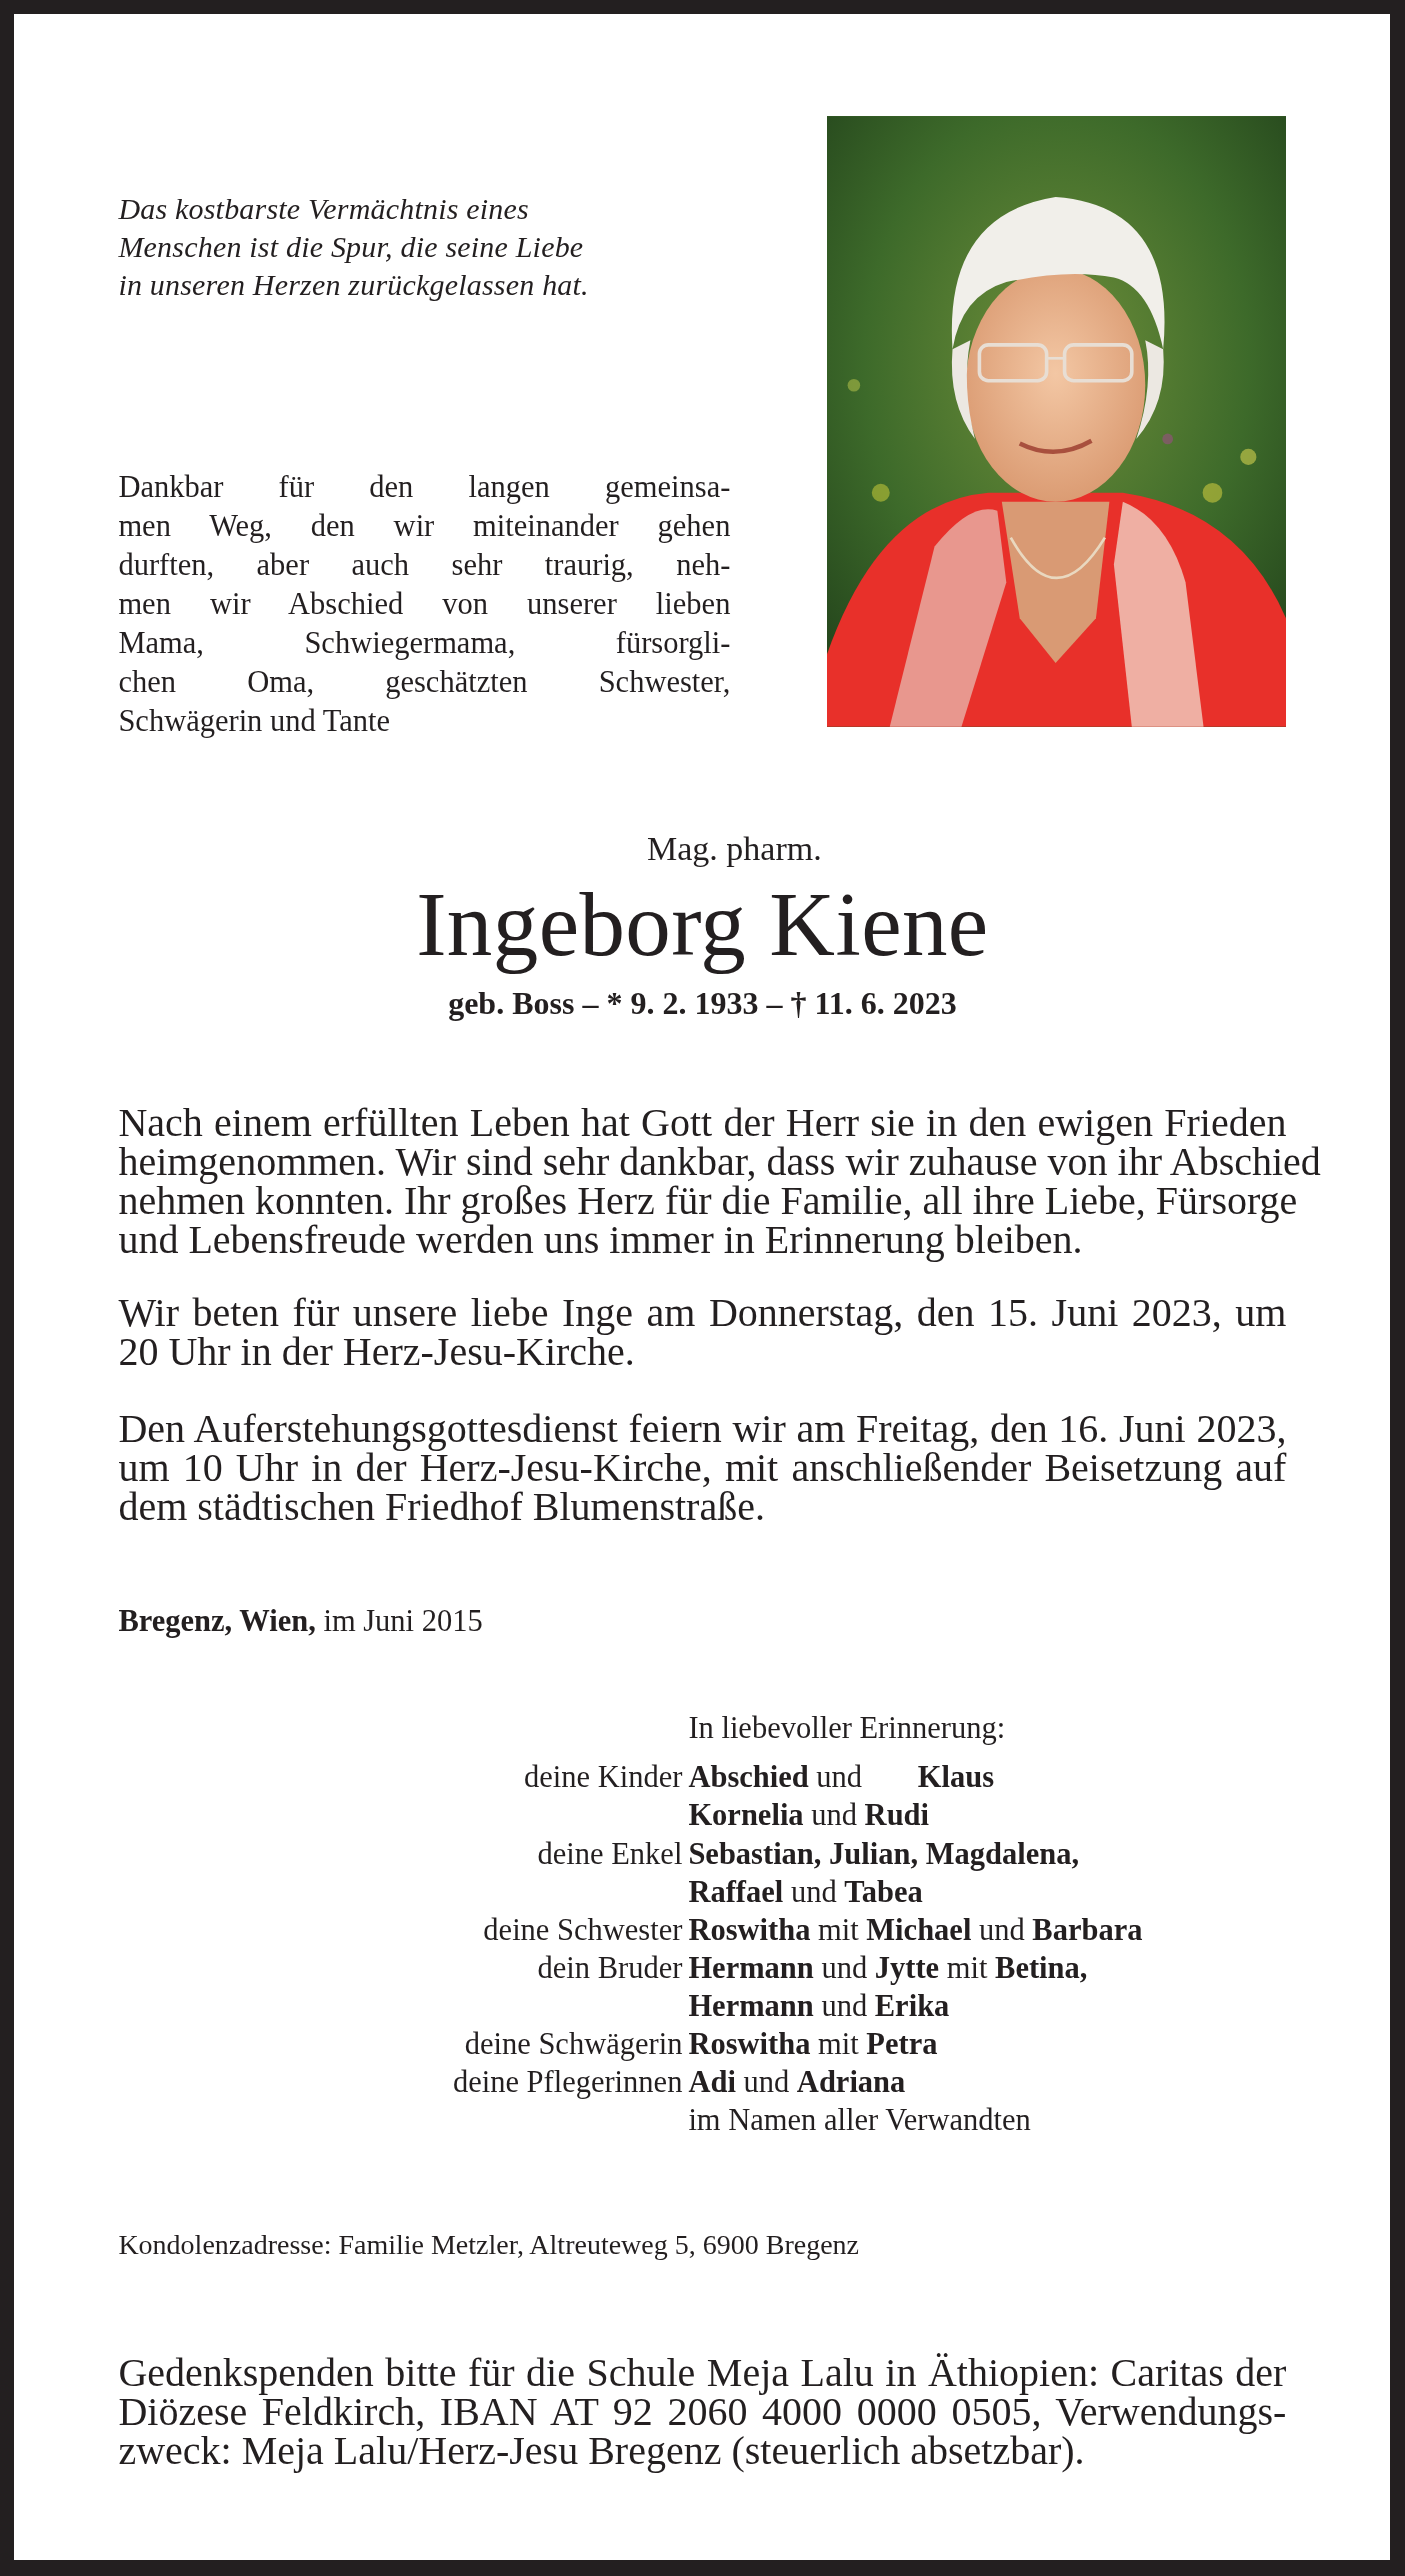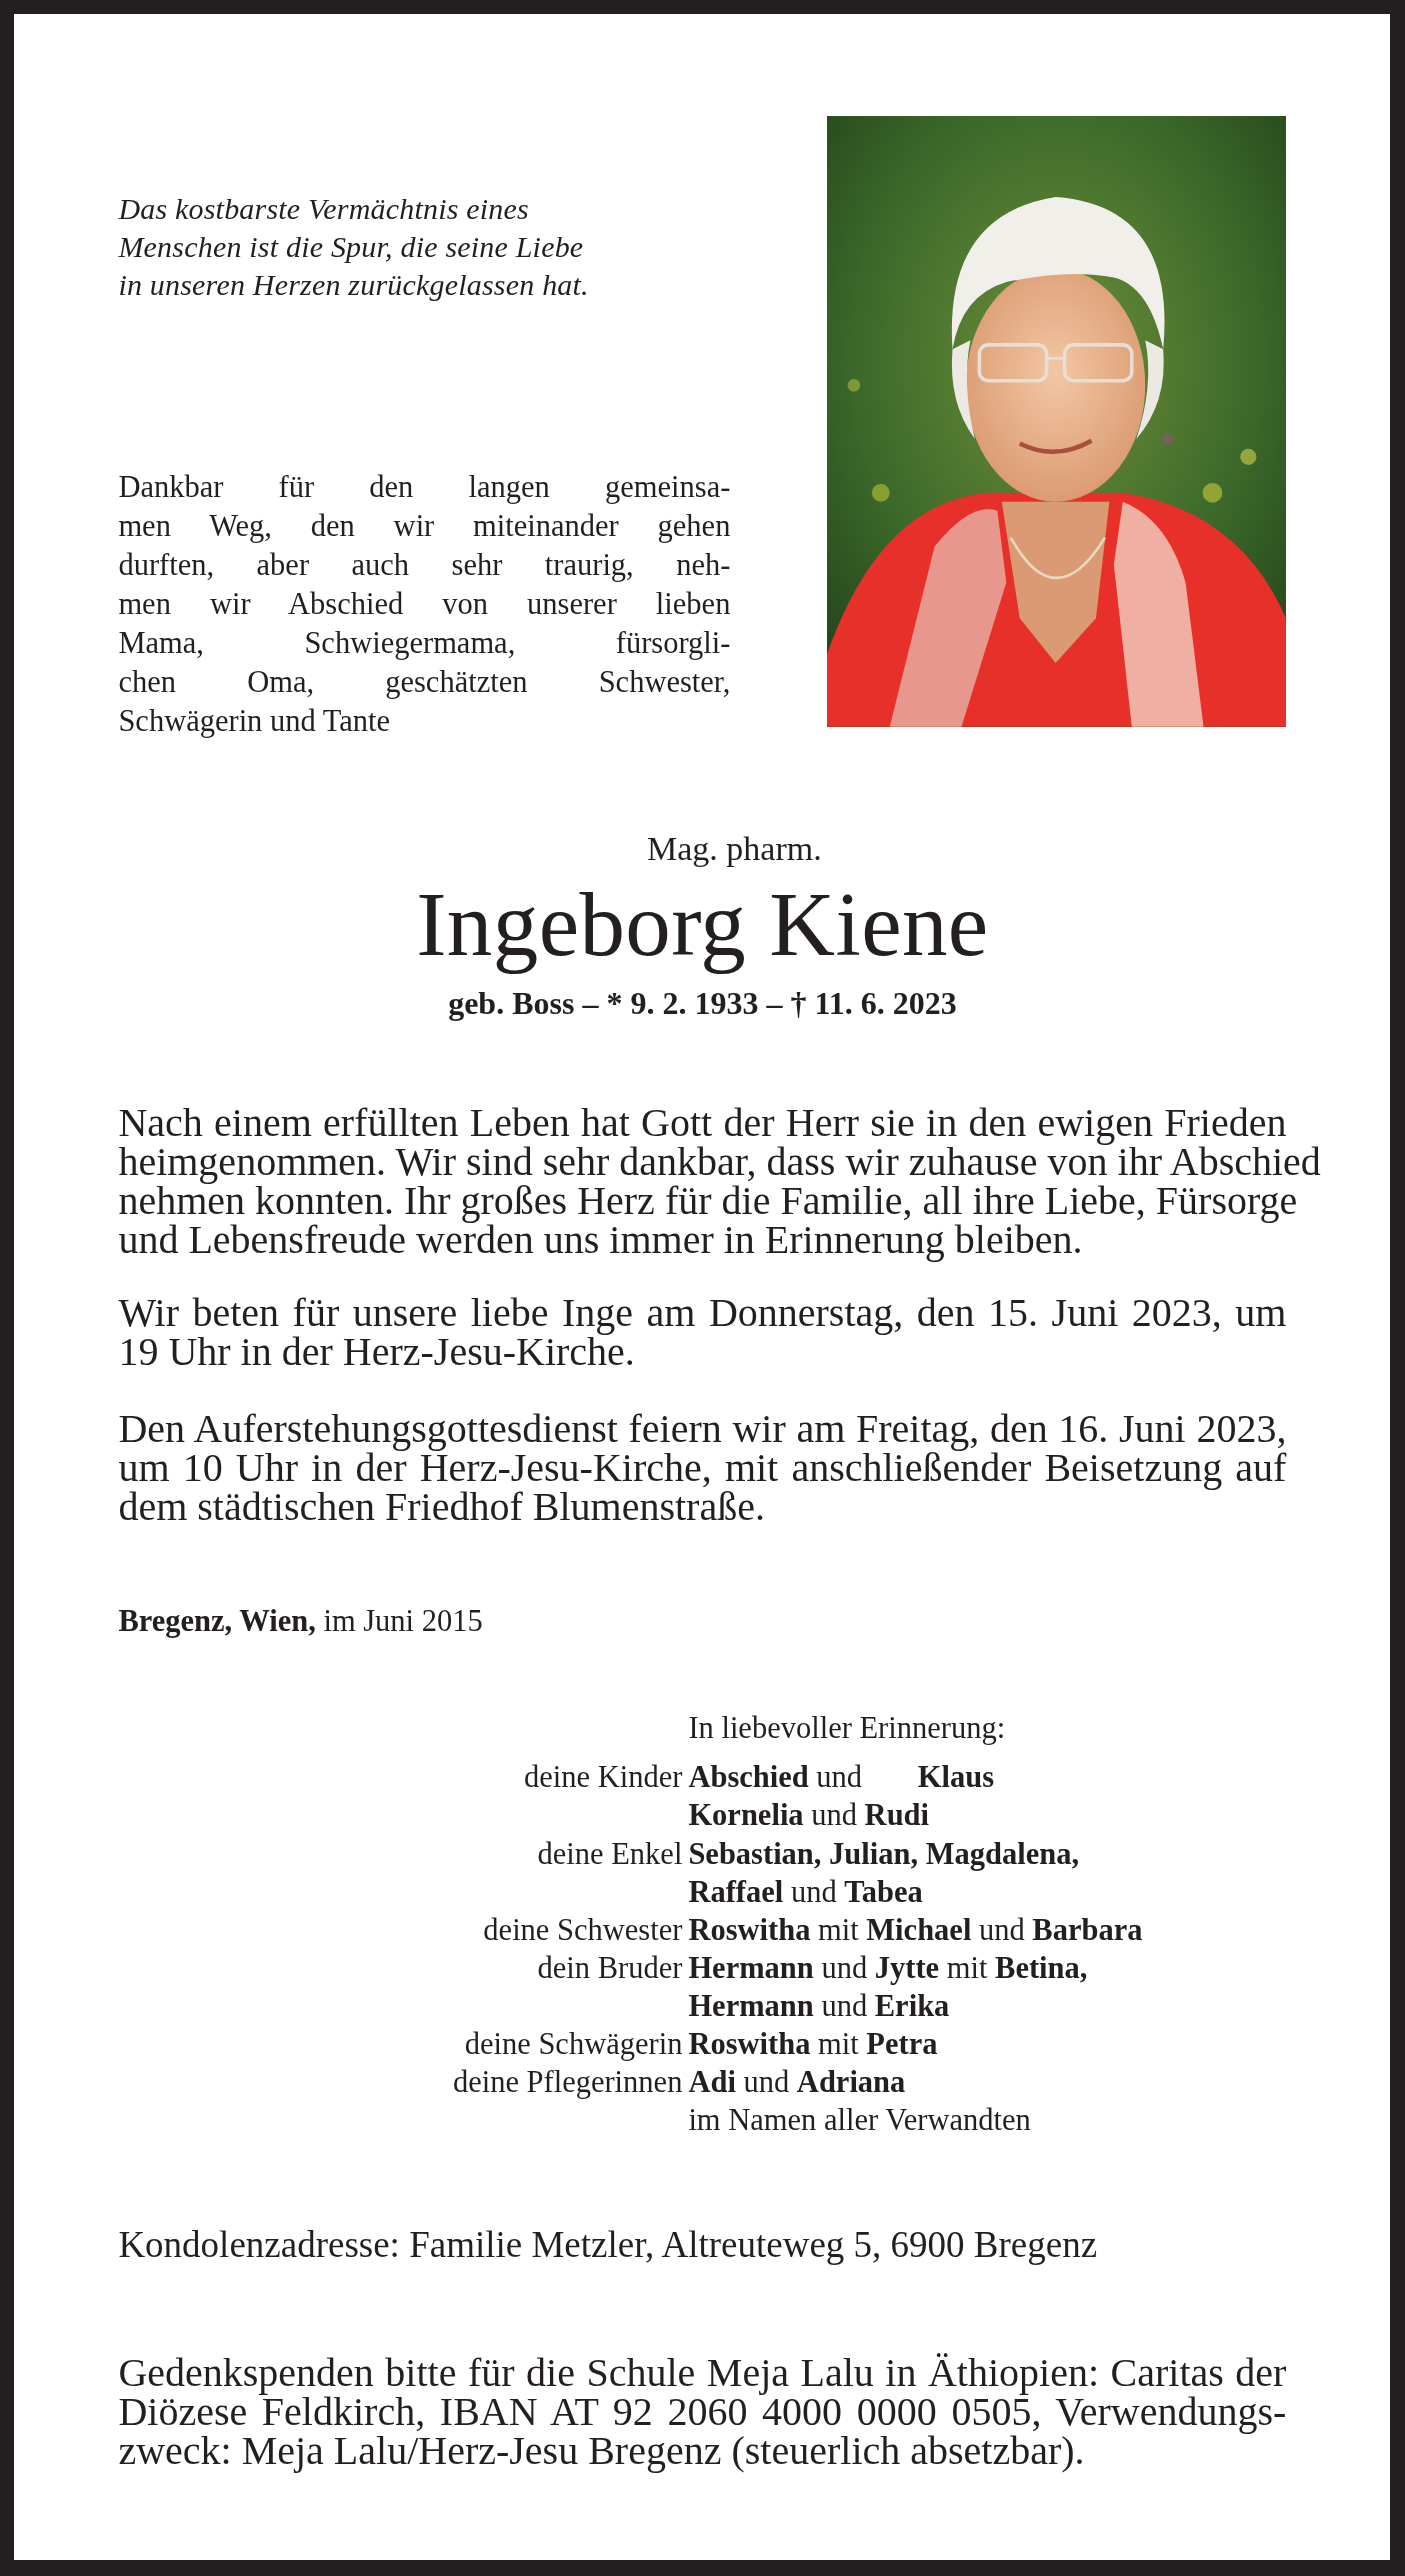--- a/index.html
+++ b/index.html
@@ -58,21 +58,21 @@
     .mourners {
       left: 0; top: 1695px; width: 1376px;
       font-family: "Liberation Serif", serif;
       font-size: 30.5px; line-height: 38px;
     }
     .m-head { position: absolute; left: 674px; top: 0; white-space: nowrap; }
     .m-row { position: absolute; left: 0; width: 1376px; white-space: nowrap; }
     .m-rel { position: absolute; right: 708px; text-align: right; }
     .m-names { position: absolute; left: 674px; }
     .m-names b { font-weight: bold; }
-    .condolence { left: 104px; top: 2211px; font-size: 37px; line-height: 39px; font-family: "Liberation Serif", serif; white-space: nowrap; }
+    .condolence { left: 104px; top: 2211px; font-size: 28px; line-height: 39px; font-family: "Liberation Serif", serif; white-space: nowrap; }
     .donation { top: 2339px; }
   </style>
 </head>
 <body>
 
 <div class="page">
 
   <div class="abs motto">
     <div>Das kostbarste Vermächtnis eines</div>
     <div>Menschen ist die Spur, die seine Liebe</div>
@@ -134,21 +134,21 @@
 
   <div class="abs para p1">
     <span class="ln">Nach einem erfüllten Leben hat Gott der Herr sie in den ewigen Frieden</span>
     <span class="ln">heimgenommen. Wir sind sehr dankbar, dass wir zuhause von ihr Abschied</span>
     <span class="ln">nehmen konnten. Ihr großes Herz für die Familie, all ihre Liebe, Fürsorge</span>
     <span class="ln last">und Lebensfreude werden uns immer in Erinnerung bleiben.</span>
   </div>
 
   <div class="abs para p2">
     <span class="ln">Wir beten für unsere liebe Inge am Donnerstag, den 15. Juni 2023, um</span>
-    <span class="ln last">19 Uhr in der Herz-Jesu-Kirche.</span>
+    <span class="ln last">20 Uhr in der Herz-Jesu-Kirche.</span>
   </div>
 
   <div class="abs para p3">
     <span class="ln">Den Auferstehungsgottesdienst feiern wir am Freitag, den 16. Juni 2023,</span>
     <span class="ln">um 10 Uhr in der Herz-Jesu-Kirche, mit anschließender Beisetzung auf</span>
     <span class="ln last">dem städtischen Friedhof Blumenstraße.</span>
   </div>
 
   <div class="abs place">
     <b>Bregenz, Wien,</b>

